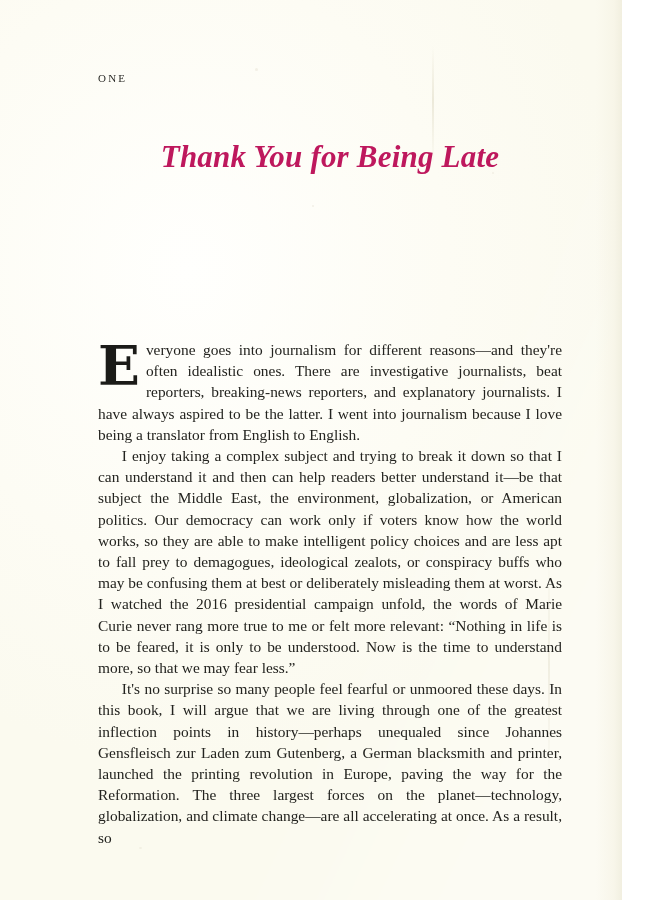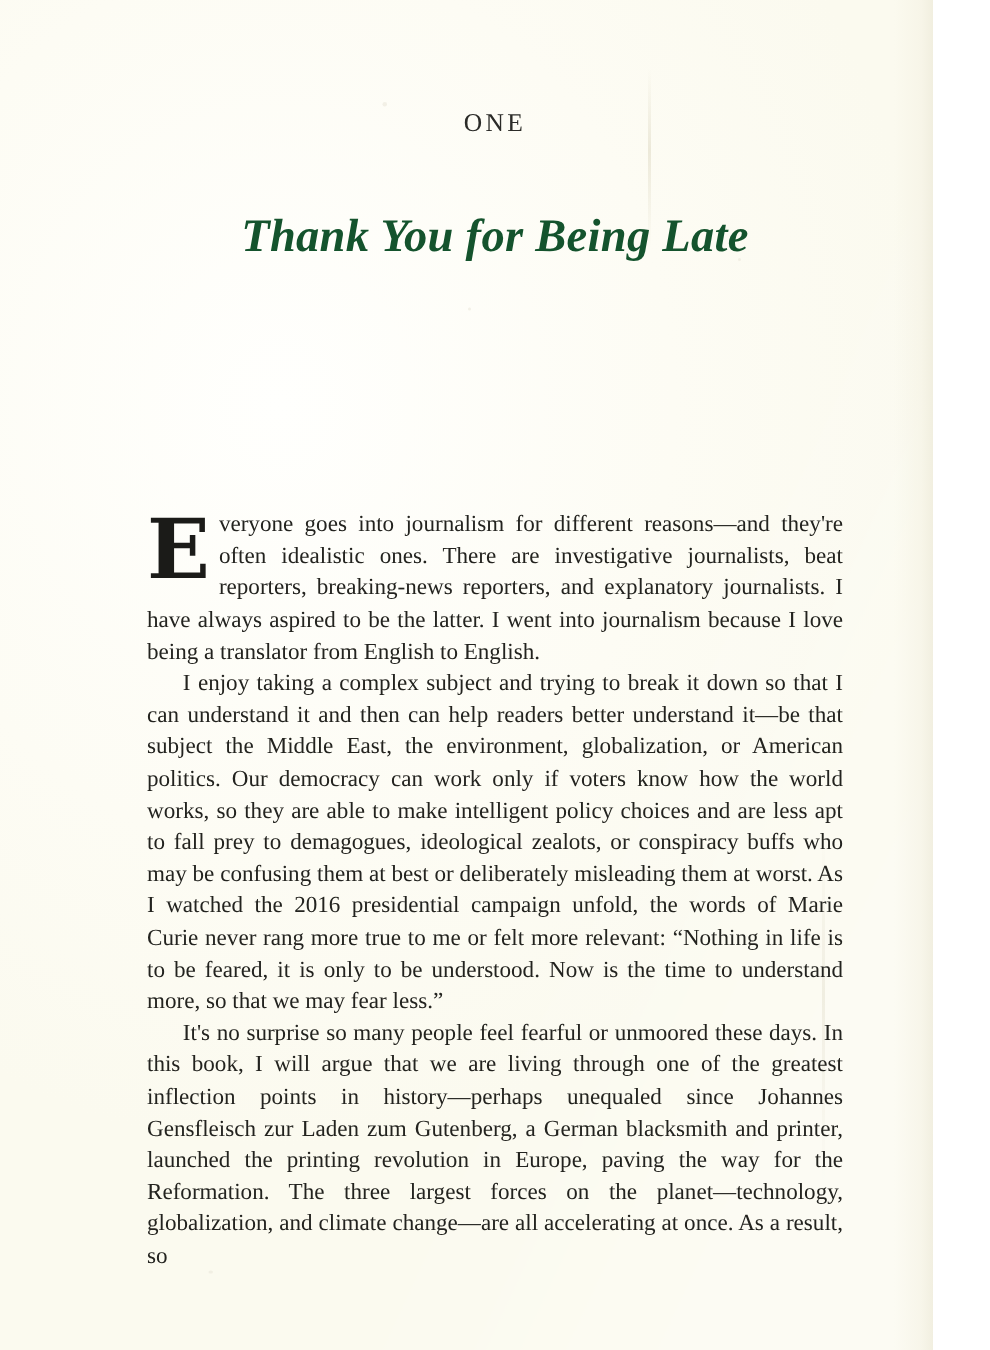--- a/index.html
+++ b/index.html
@@ -53,39 +53,38 @@
     top: 0;
     width: 464px;
     height: 900px;
   }
 
   .chapter-number {
     position: absolute;
     top: 72px;
     left: 0;
     width: 464px;
-    text-align: center;
-    font-size: 17px;
+    font-size: 11px;
     letter-spacing: 2.2px;
     font-variant: small-caps;
     text-transform: uppercase;
     color: #2b2b28;
   }
 
   .chapter-title {
     position: absolute;
     top: 118px;
     left: 0;
     width: 464px;
     text-align: center;
     font-style: italic;
     font-weight: bold;
     font-size: 31px;
     letter-spacing: 0.2px;
-    color: #14532d;
+    color: #be185d;
     white-space: nowrap;
   }
 
   .body-copy {
     position: absolute;
     top: 339px;
     left: 0;
     width: 464px;
     font-size: 15.4px;
     line-height: 21.2px;

